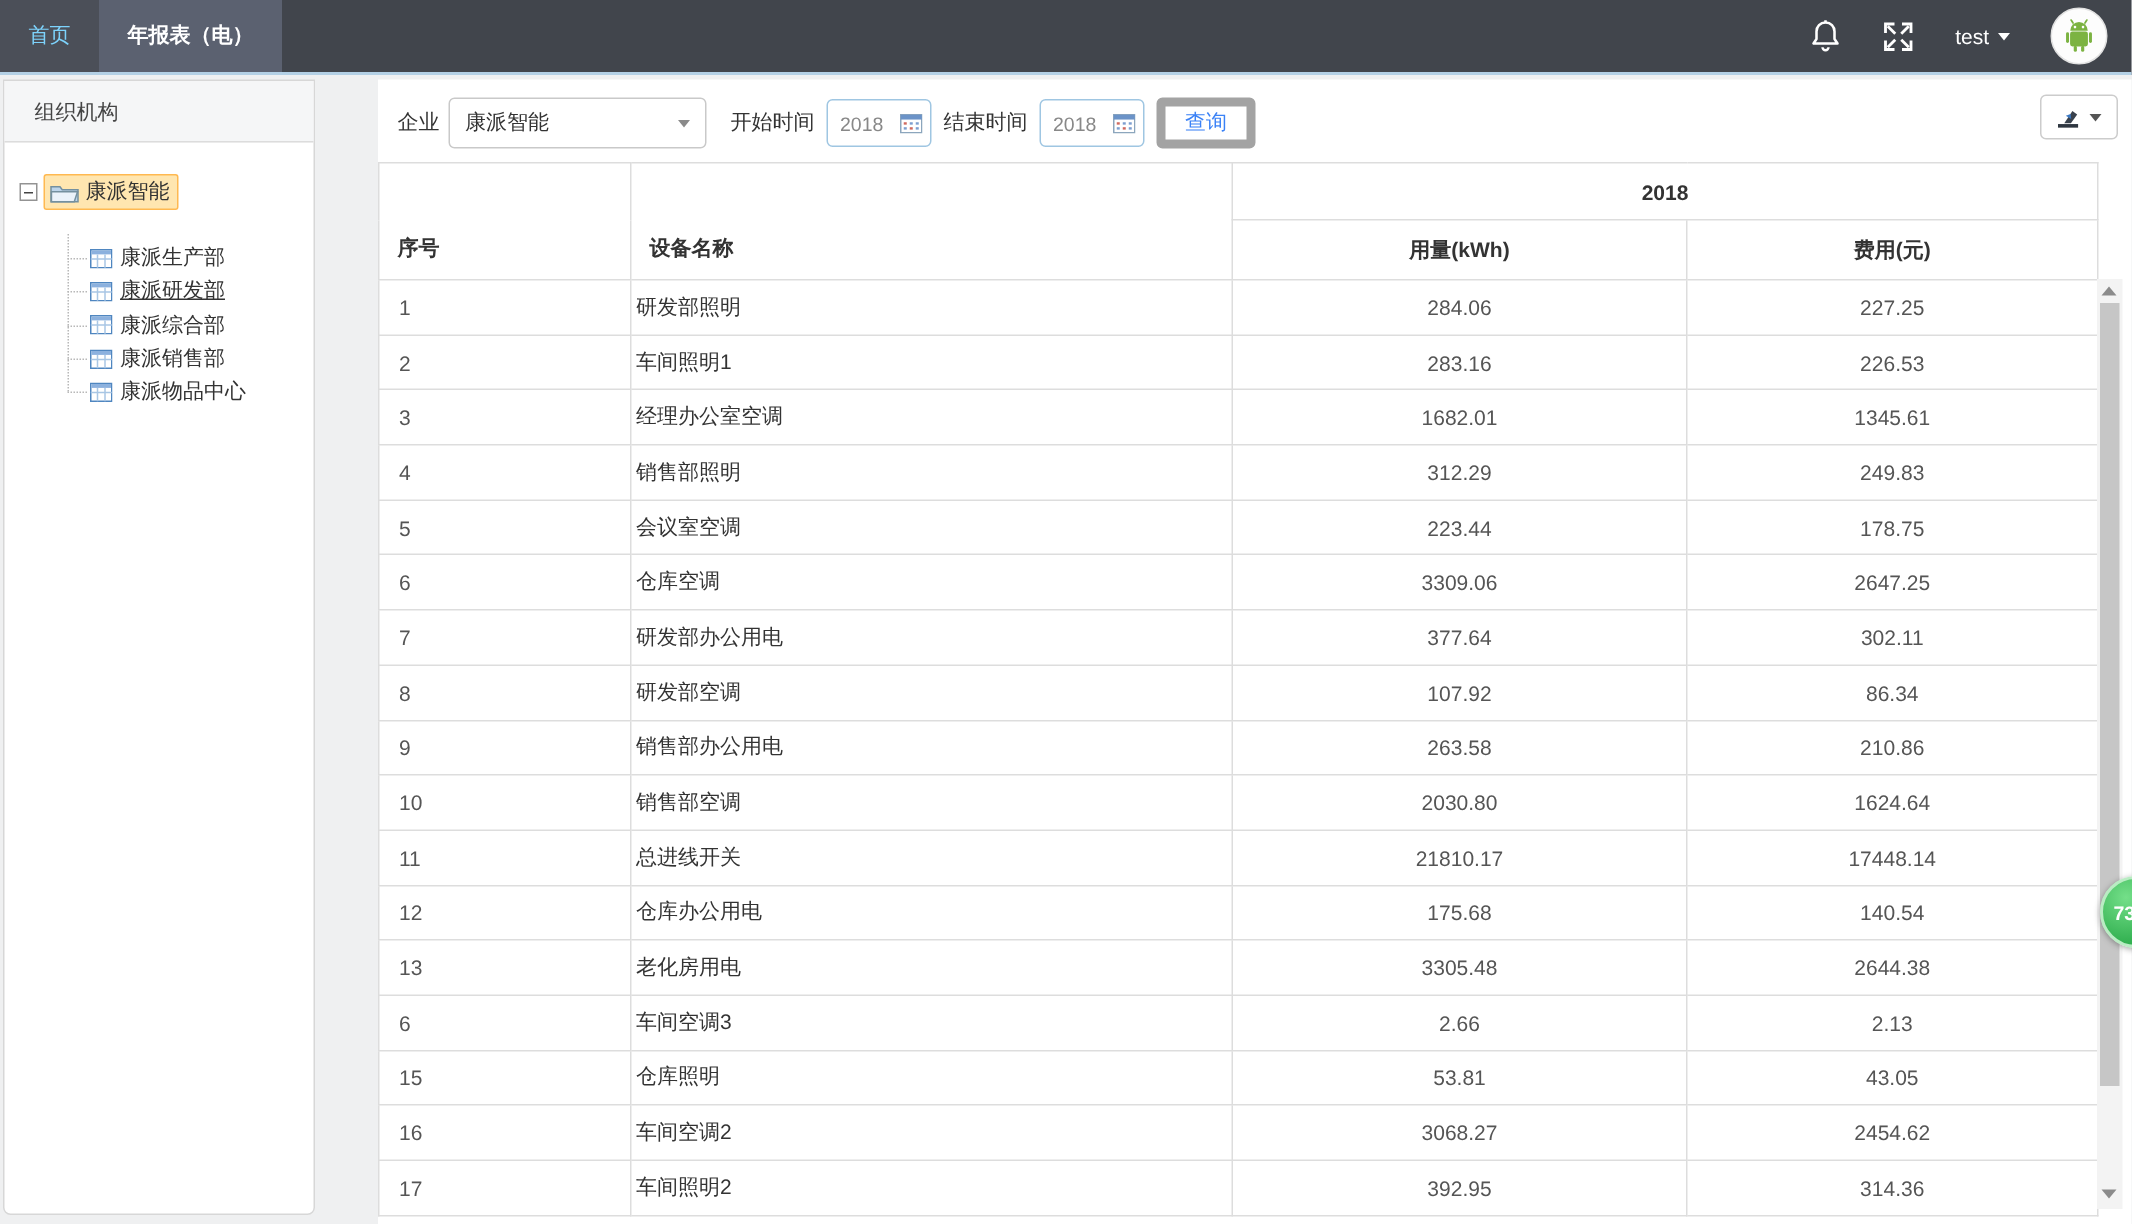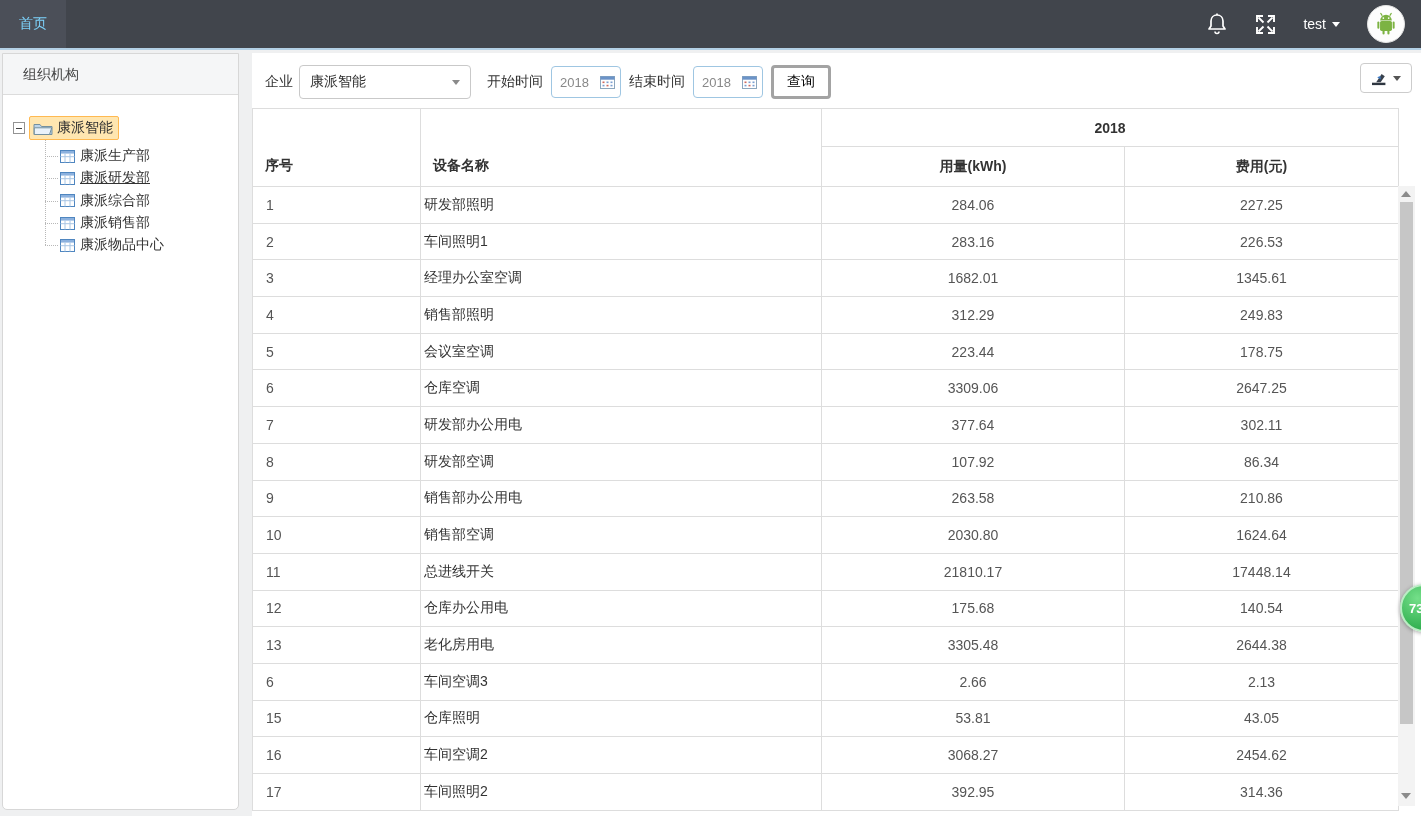--- a/index.html
+++ b/index.html
@@ -13,50 +13,50 @@
     font-size:14px; cursor:pointer; }
   .nav-tab.home { background:#4b4f58; }
   .nav-tab.mid  { background:#41454c; margin-left:1px; }
   .nav-tab.active { background:#5b6170; color:#fff; font-weight:bold; }
   .nav-right { margin-left:auto; display:flex; align-items:center; gap:27px; padding-right:16px; }
   .nav-user { color:#fff; font-size:14px; display:flex; align-items:center; gap:6px; cursor:pointer; }
   .caret-down { width:0; height:0; border-left:4px solid transparent; border-right:4px solid transparent; border-top:5px solid #fff; display:inline-block; }
   .avatar { width:38px; height:38px; border-radius:50%; background:#fdfdfd; display:flex; align-items:center; justify-content:center; overflow:hidden; border:1px solid #e2e2e2; }
 
   
-  .sidebar { position:absolute; left:2px; top:53px; width:237px; height:757px;
+  .sidebar { position:absolute; left:2px; top:53px; width:208px; height:757px;
     background:#fff; border:1px solid #d7d7d7; border-radius:0 0 5px 5px; }
   .sidebar-header { height:41px; line-height:41px; padding-left:20px; background:#f5f6f7;
     border-bottom:1px solid #dcdcdc; font-size:14px; color:#444; border-radius:0; }
   .tree { padding:20px 0 0 10px; font-size:14px; color:#333; }
   .tree-root { display:flex; align-items:center; gap:4px; height:26px; }
   .toggle { width:12px; height:12px; border:1px solid #939393; background:#fff; position:relative; flex:0 0 auto; cursor:pointer; }
   .toggle::after { content:''; position:absolute; left:2px; top:5px; width:6px; height:1px; background:#444; }
   .tree-selected { display:inline-flex; align-items:center; gap:4px; padding:2px 5px 2px 3px;
     background:#ffe6b0; border:1px solid #ffb951; border-radius:2px; cursor:pointer; }
-  .tree-children { position:relative; margin-left:32px; padding-left:15px; margin-top:4px; }
+  .tree-children { position:relative; margin-left:32px; padding-left:15px; margin-top:20px; }
   .tree-children::before { content:''; position:absolute; left:0; top:-5px; bottom:11px; border-left:1px dotted #b8b8b8; }
   .tree-child { position:relative; display:flex; align-items:center; gap:5px; height:22.3px; cursor:pointer; }
   .tree-child::before { content:''; position:absolute; left:-15px; top:11px; width:13px; border-top:1px dotted #b8b8b8; }
   .tc-label { color:#333; }
   .tc-label.u { text-decoration:underline; }
 
   
   .main { position:absolute; left:252px; top:53px; width:1169px; height:763px; background:#fff; }
   .toolbar { position:relative; height:55px; display:flex; align-items:center; padding:3px 0 0 13px; gap:6px; }
   .tb-label { font-size:14px; font-weight:normal; color:#333; white-space:nowrap; }
   .tb-select { width:172px; height:34px; border:1px solid #c9c9c9; border-radius:4px; background:#fff;
     display:flex; align-items:center; padding:0 10px; font-size:14px; color:#333; cursor:pointer; margin-right:10px; }
   .tb-select .sel-caret { margin-left:auto; width:0; height:0; border-left:4px solid transparent; border-right:4px solid transparent; border-top:5px solid #8a8a8a; }
   .date-field { width:70px; height:32px; border:1px solid #9fc6e2; border-radius:4px; background:#fff;
     display:flex; align-items:center; padding:0 5px 0 8px; gap:4px; margin:0 2px; cursor:text; }
   .date-field input { border:none; outline:none; width:36px; font-size:13px; color:#888;
     font-family:"Liberation Sans","DejaVu Sans",sans-serif; }
-  .btn { height:34px; border:3px solid #a3a3a3; border-radius:4px; background:#fff; font-size:14px;
-    color:#000000; padding:0 13px; cursor:pointer; font-family:"Liberation Sans","DejaVu Sans",sans-serif; }
+  .btn { height:34px; border:6px solid #a3a3a3; border-radius:4px; background:#fff; font-size:14px;
+    color:#3b82f6; padding:0 13px; cursor:pointer; font-family:"Liberation Sans","DejaVu Sans",sans-serif; }
   .export-btn { position:absolute; right:9px; top:10px; width:52px; height:30px; border:1px solid #ccc;
     border-radius:4px; background:#fff; display:flex; align-items:center; justify-content:center; gap:5px; cursor:pointer; }
   .export-btn .sel-caret { width:0; height:0; border-left:4px solid transparent; border-right:4px solid transparent; border-top:5px solid #555; }
 
   
   .tbl { position:absolute; left:0; top:55px; width:1146px; border-collapse:collapse; table-layout:fixed; }
   .tbl th, .tbl td { border:1px solid #ddd; font-size:14px; }
   .tbl th { font-weight:bold; color:#333; background:#fff; }
   th.h-left { text-align:left; vertical-align:bottom; padding:0 0 11px 12px; }
   th.h-year { height:38px; text-align:center; }
@@ -80,20 +80,21 @@
     color:#fff; font-size:13px; font-weight:bold; display:flex; align-items:center; cursor:pointer; }
   .float-badge span { margin-left:7px; }
 
   svg { display:block; }
 </style>
 </head>
 <body>
 
 <div class="navbar">
   <div class="nav-tab home">首页</div>
+  <div class="nav-tab active">年报表（电）</div>
   <div class="nav-right">
     <span>
       <svg width="22" height="24" viewBox="0 0 22 24">
         <path d="M11 3c-3.5 0-6 2.6-6 6v5l-2 3h16l-2-3V9c0-3.4-2.5-6-6-6z" fill="none" stroke="#fff" stroke-width="1.7" stroke-linejoin="round"></path>
         <path d="M9 19.5a2 2 0 0 0 4 0" fill="none" stroke="#fff" stroke-width="1.6"></path>
         <line x1="11" y1="1.5" x2="11" y2="3" stroke="#fff" stroke-width="1.7"></line>
       </svg>
     </span>
     <span>
       <svg width="21" height="21" viewBox="0 0 21 21" stroke="#fff" stroke-width="1.9" fill="#fff">

